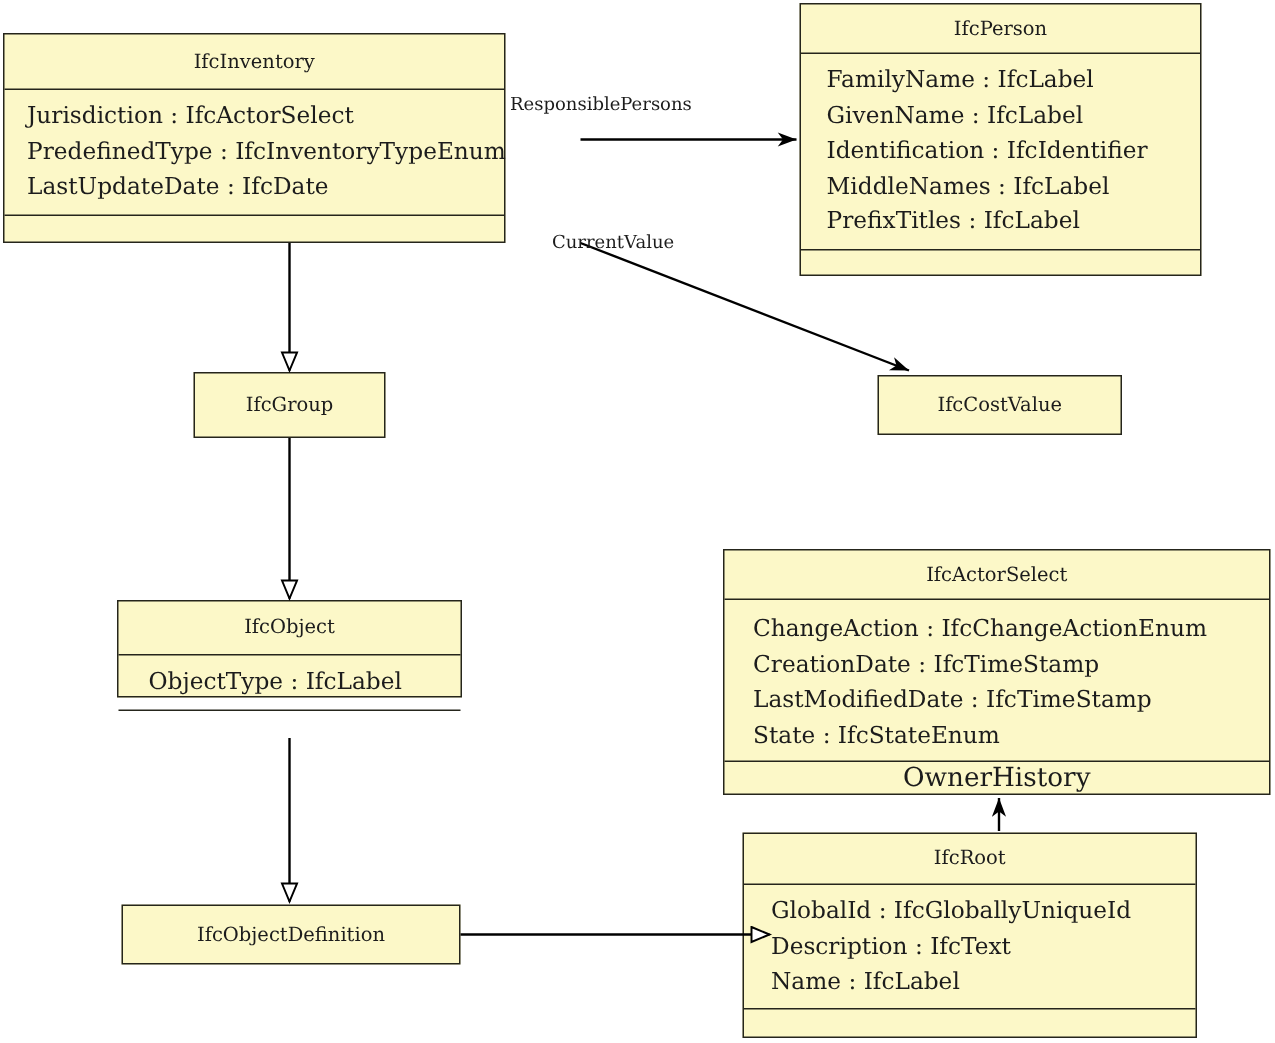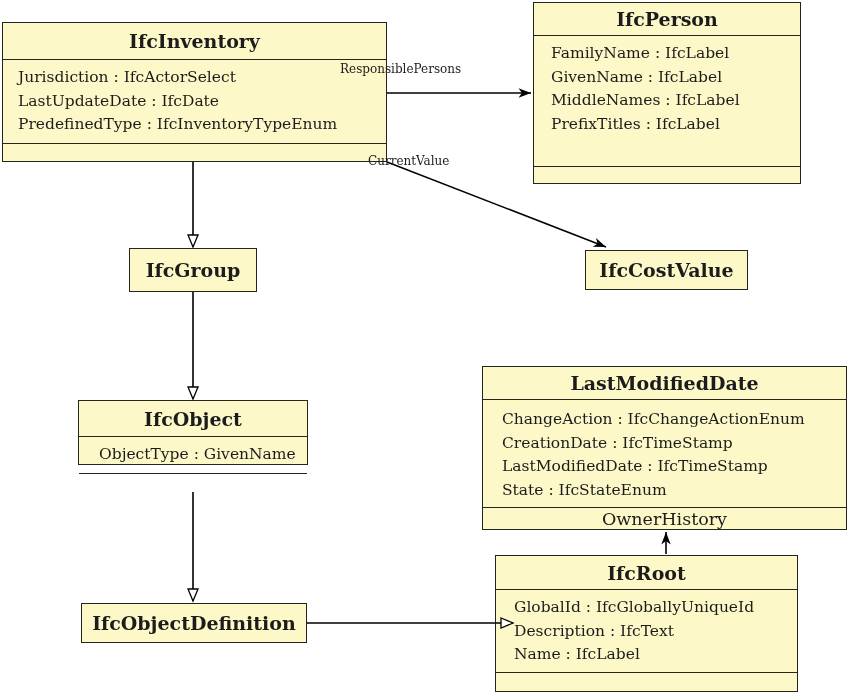--- a/index.html
+++ b/index.html
@@ -15,22 +15,22 @@
   }
   .uml-box {
     position: absolute;
     background: var(--box-fill, #fcf8c8);
     border: 1.6px solid var(--box-border, #25251b);
     display: flex;
     flex-direction: column;
     z-index: 1;
   }
   .uml-title {
-    font-weight: bold;
-    font-size: 19px;
+    font-weight: normal;
+    font-size: 13px;
     display: flex;
     align-items: center;
     justify-content: center;
     flex: 0 0 auto;
   }
   .uml-title.compartmented { border-bottom: 1.4px solid var(--box-border, #25251b); }
   .uml-attrs {
     border-bottom: 1.4px solid var(--box-border, #25251b);
     font-size: 15.5px;
     line-height: 23.5px;
@@ -79,59 +79,60 @@
     </defs>
     <line class="edge-line" x1="193" y1="162" x2="193" y2="247" marker-end="url(#gen-arrow)"></line>
     <line class="edge-line" x1="193" y1="292" x2="193" y2="399" marker-end="url(#gen-arrow)"></line>
     <line class="edge-line" x1="193" y1="492" x2="193" y2="601" marker-end="url(#gen-arrow)"></line>
     <line class="edge-line" x1="307" y1="623" x2="513" y2="623" marker-end="url(#gen-arrow)"></line>
     <line class="edge-line" x1="387" y1="93" x2="531" y2="93" marker-end="url(#dir-arrow)"></line>
     <line class="edge-line" x1="387" y1="162" x2="606" y2="247" marker-end="url(#dir-arrow)"></line>
     <line class="edge-line" x1="666" y1="554" x2="666" y2="532" marker-end="url(#dir-arrow)"></line>
   </svg>
 
-  <div class="uml-box" style="left:2px; top:22px; width:385px; height:140px;">
+  <div class="uml-box" style="left:2px; top:22px; width:335px; height:140px;">
     <div class="uml-title compartmented" style="height:37px;">IfcInventory</div>
     <div class="uml-attrs" style="height:84px; padding-left:15px;">
       <div class="uml-attr">Jurisdiction : IfcActorSelect</div>
+      <div class="uml-attr">PredefinedType : IfcInventoryTypeEnum</div>
       <div class="uml-attr">LastUpdateDate : IfcDate</div>
-      <div class="uml-attr">PredefinedType : IfcInventoryTypeEnum</div>
     </div>
     <div class="uml-empty"></div>
   </div>
 
   <div class="uml-box" style="left:533px; top:2px; width:268px; height:182px;">
     <div class="uml-title compartmented" style="height:33px;">IfcPerson</div>
     <div class="uml-attrs" style="height:131px;">
       <div class="uml-attr">FamilyName : IfcLabel</div>
       <div class="uml-attr">GivenName : IfcLabel</div>
+      <div class="uml-attr">Identification : IfcIdentifier</div>
       <div class="uml-attr">MiddleNames : IfcLabel</div>
       <div class="uml-attr">PrefixTitles : IfcLabel</div>
     </div>
     <div class="uml-empty"></div>
   </div>
 
   <div class="uml-box simple" style="left:129px; top:248px; width:128px; height:44px;">
     <div class="uml-title">IfcGroup</div>
   </div>
 
   <div class="uml-box simple" style="left:585px; top:250px; width:163px; height:40px;">
     <div class="uml-title">IfcCostValue</div>
   </div>
 
   <div class="uml-box" style="left:78px; top:400px; width:230px; height:65px;">
     <div class="uml-title compartmented" style="height:36px;">IfcObject</div>
     <div class="uml-attrs" style="height:37px; padding-left:20px;">
-      <div class="uml-attr">ObjectType : GivenName</div>
+      <div class="uml-attr">ObjectType : IfcLabel</div>
     </div>
     <div class="uml-empty"></div>
   </div>
 
   <div class="uml-box" style="left:482px; top:366px; width:365px; height:164px;">
-    <div class="uml-title compartmented" style="height:33px;">LastModifiedDate</div>
+    <div class="uml-title compartmented" style="height:33px;">IfcActorSelect</div>
     <div class="uml-attrs" style="height:108px; padding-left:19px; padding-top:8px;">
       <div class="uml-attr">ChangeAction : IfcChangeActionEnum</div>
       <div class="uml-attr">CreationDate : IfcTimeStamp</div>
       <div class="uml-attr">LastModifiedDate : IfcTimeStamp</div>
       <div class="uml-attr">State : IfcStateEnum</div>
     </div>
     <div class="uml-label-compartment">OwnerHistory</div>
   </div>
 
   <div class="uml-box simple" style="left:81px; top:603px; width:226px; height:40px;">

